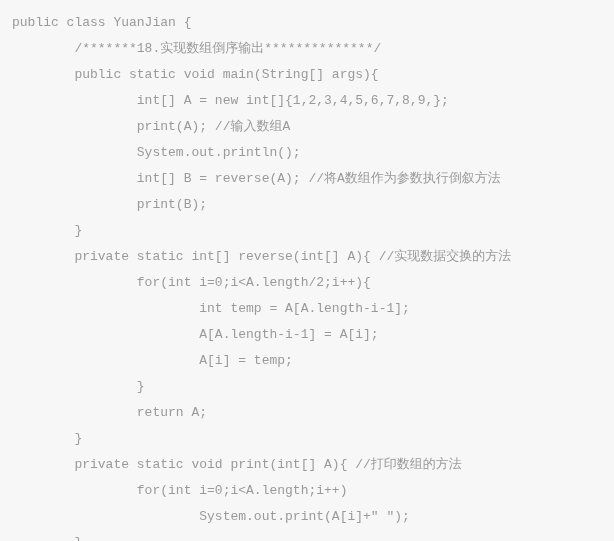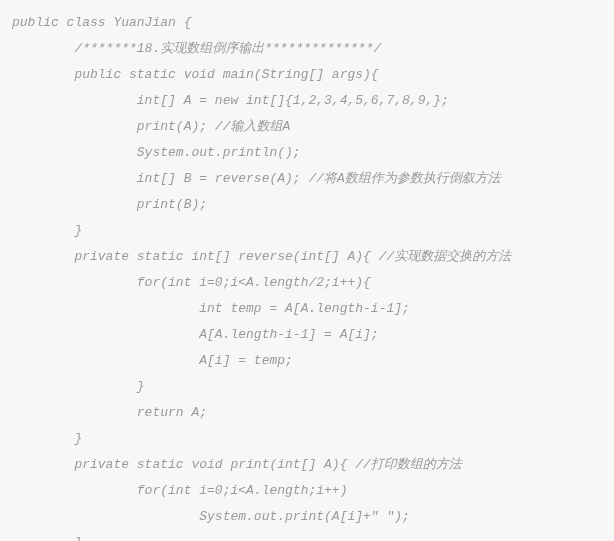--- a/index.html
+++ b/index.html
@@ -13,18 +13,18 @@
   pre.code {
     margin: 0;
     padding: 10px 12px;
     font-family: Consolas, "Courier New", monospace;
     font-size: 13px;
     line-height: 26px;
     color: #9a9a9a;
     white-space: pre;
     box-sizing: border-box;
   }
-  pre.code .line { display: block; font-style: italic; }
+  pre.code .line { display: block; }
 </style>
 </head>
 <body>
 
 <pre class="code"><span class="line">public class YuanJian {</span><span class="line">        /*******18.实现数组倒序输出**************/</span><span class="line">        public static void main(String[] args){</span><span class="line">                int[] A = new int[]{1,2,3,4,5,6,7,8,9,};</span><span class="line">                print(A); //输入数组A</span><span class="line">                System.out.println();</span><span class="line">                int[] B = reverse(A); //将A数组作为参数执行倒叙方法</span><span class="line">                print(B);</span><span class="line">        }</span><span class="line">        private static int[] reverse(int[] A){ //实现数据交换的方法</span><span class="line">                for(int i=0;i&lt;A.length/2;i++){</span><span class="line">                        int temp = A[A.length-i-1];</span><span class="line">                        A[A.length-i-1] = A[i];</span><span class="line">                        A[i] = temp;</span><span class="line">                }</span><span class="line">                return A;</span><span class="line">        }</span><span class="line">        private static void print(int[] A){ //打印数组的方法</span><span class="line">                for(int i=0;i&lt;A.length;i++)</span><span class="line">                        System.out.print(A[i]+" ");</span><span class="line">        }</span></pre>
 
 </body></html>

